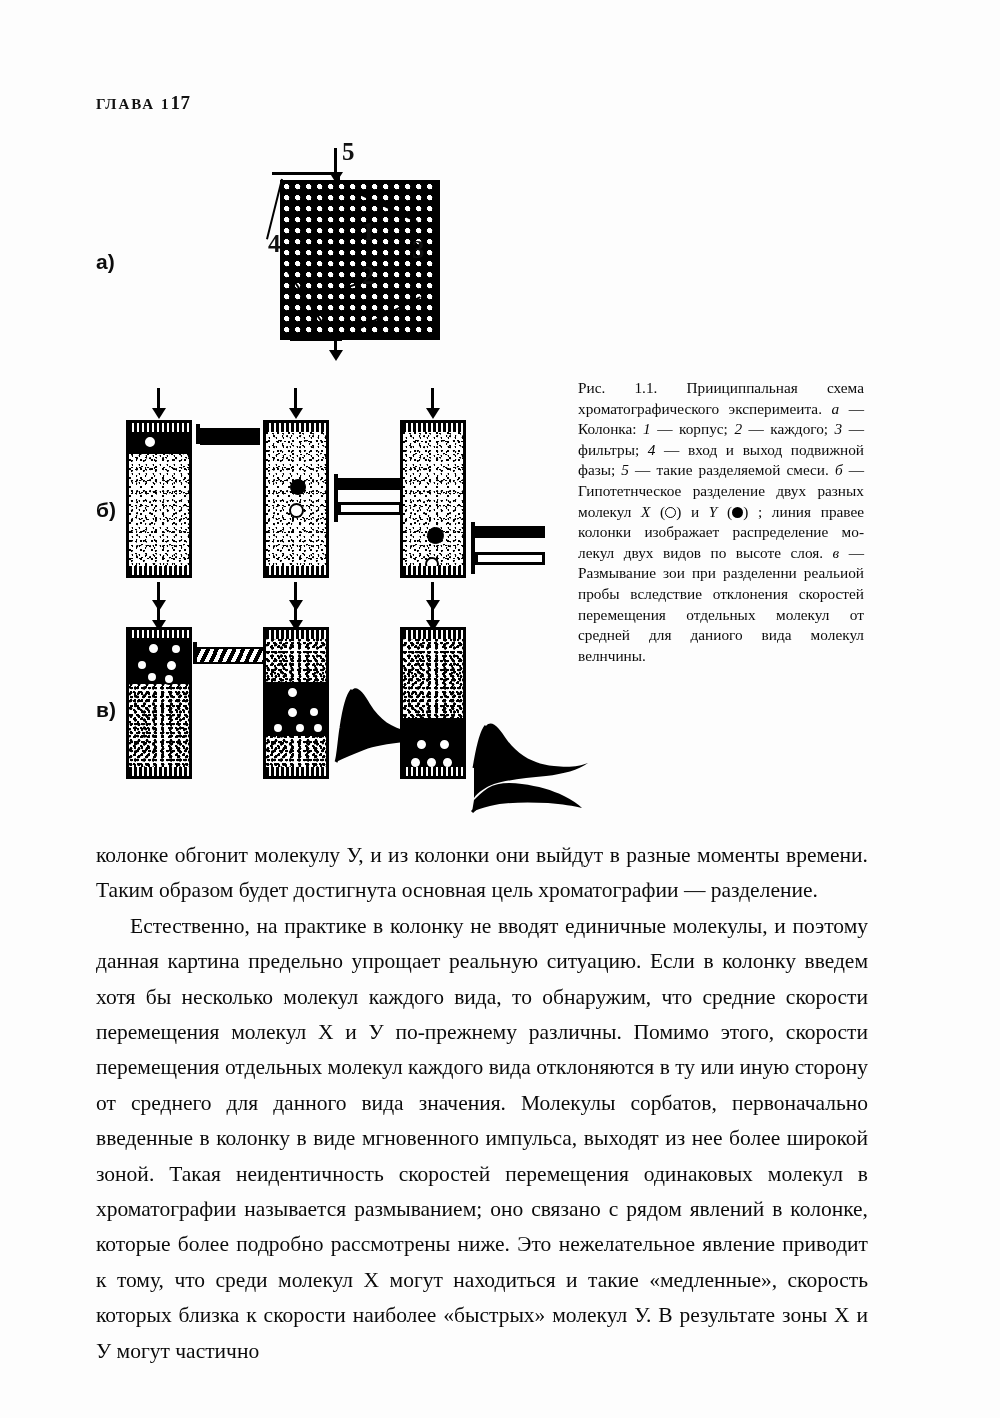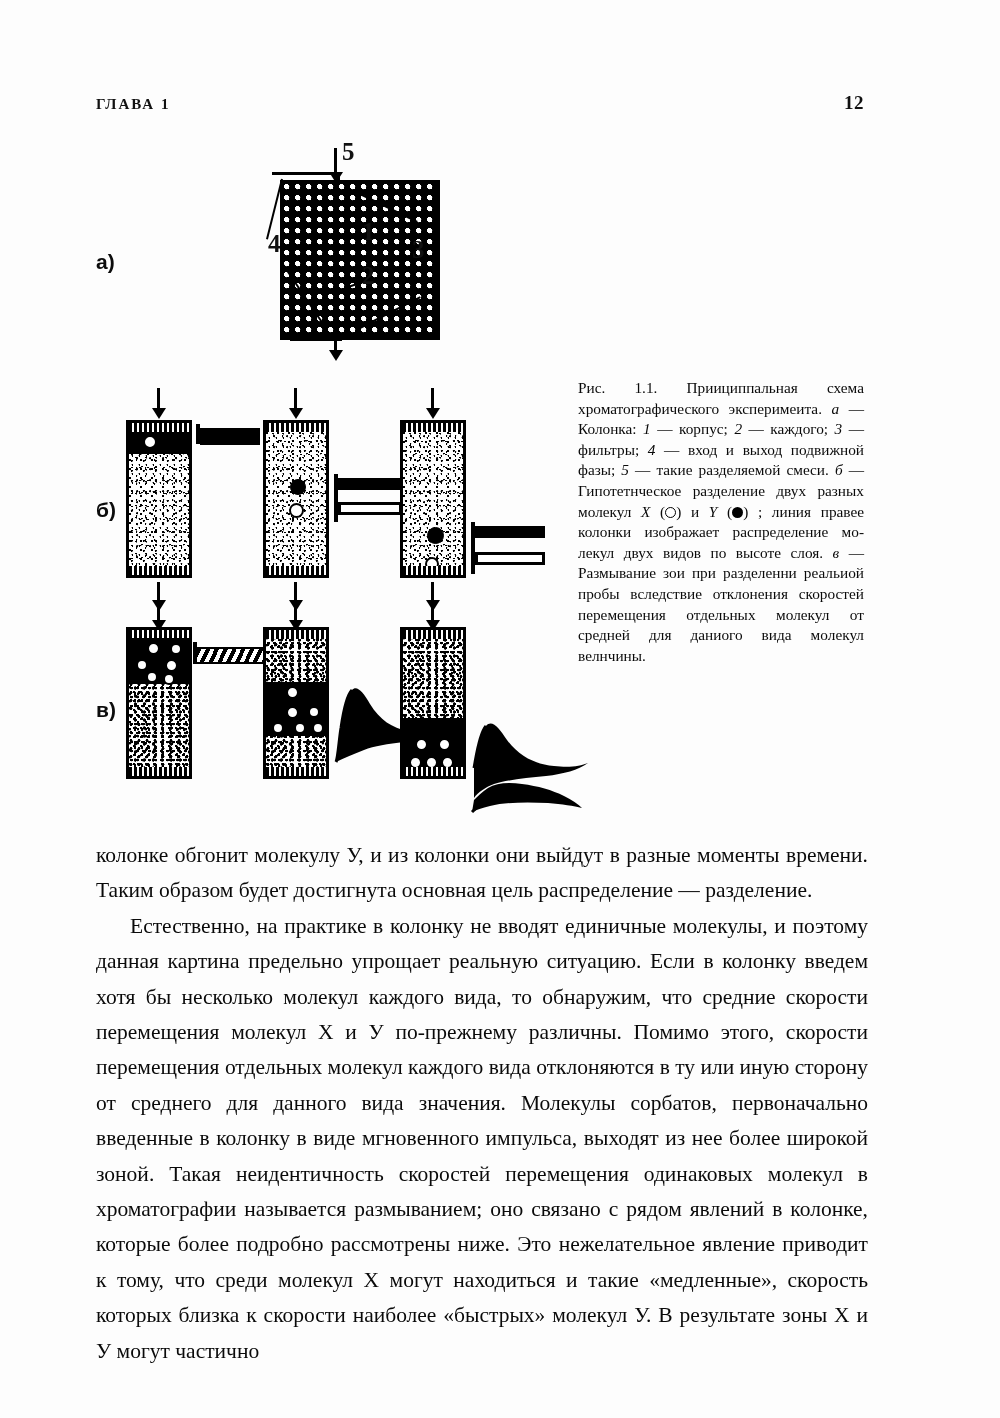--- a/index.html
+++ b/index.html
@@ -18,21 +18,20 @@
     color: #111111;
   }
 
   
   #running-head {
     position: absolute;
     left: 96px;
     top: 92px;
     width: 768px;
     display: flex;
-    justify-content: space-between;
     align-items: baseline;
   }
   #running-head .chapter {
     font-family: "Liberation Serif", "DejaVu Serif", serif;
     font-weight: bold;
     font-size: 15px;
     letter-spacing: 2.0px;
   }
   #running-head .folio {
     font-weight: bold;
@@ -244,21 +243,21 @@
   #body-text p { margin: 0; }
   #body-text p.indent { text-indent: 34px; }
 </style>
 </head>
 <body>
 
 <div id="page">
 
   <div id="running-head">
     <span class="chapter">ГЛАВА 1</span>
-    <span class="folio">12</span>
+    <span class="folio">17</span>
   </div>
 
   <div id="figure">
 
     <span class="panel-label" style="left:96px; top:120px;">а)</span>
 
     <div class="flow-arrow" style="left:334px; top:18px; height:26px;"></div>
     <span class="a-num" style="left:342px; top:8px;">5</span>
 
     <div style="position:absolute; left:272px; top:42px; width:68px; height:3px; background:#000;"></div>
@@ -414,17 +413,17 @@
     <span>(<span class="glyph-hollow"></span>)</span>
     <span>и</span>
     <span class="it">Y</span>
     <span>(<span class="glyph-filled"></span>)</span>
     <span>; линия правее колонки изо­бражает распределение мо­лекул двух видов по вы­соте слоя.</span>
     <span class="it">в</span>
     <span>— Размыва­ние зои при разделенни реальиой пробы вследствие отклонения скоростей пере­мещения отдельных моле­кул от средней для даниого вида молекул велнчины.</span>
   </div>
 
   <div id="body-text">
-    <p>колонке обгонит молекулу У, и из колонки они выйдут в разные моменты времени. Таким образом будет достигнута основная цель распределение — разделение.</p>
+    <p>колонке обгонит молекулу У, и из колонки они выйдут в разные моменты времени. Таким образом будет достигнута основная цель хроматографии — разделение.</p>
     <p class="indent">Естественно, на практике в колонку не вводят единичные молекулы, и поэтому данная картина предельно упрощает реальную ситуацию. Если в колонку введем хотя бы несколько молекул каждого вида, то обнаружим, что средние скорости перемещения молекул X и У по-прежнему различны. Помимо этого, скорости перемещения отдельных молекул каждого вида отклоняются в ту или иную сторону от среднего для данного вида значения. Молекулы сорбатов, первоначально введенные в колонку в виде мгновенного импульса, выходят  из нее более широкой зоной. Такая неидентичность скоростей перемещения одинаковых молекул в хроматографии называется размыва­нием; оно связано с рядом явлений в колонке, которые более подробно рассмотрены ниже. Это нежелательное явление при­водит к тому, что среди молекул X могут находиться и такие «медленные», скорость которых близка к скорости наиболее «быстрых» молекул У. В результате зоны X и У могут частично</p>
   </div>
 
 </div>
 
 </body></html>

